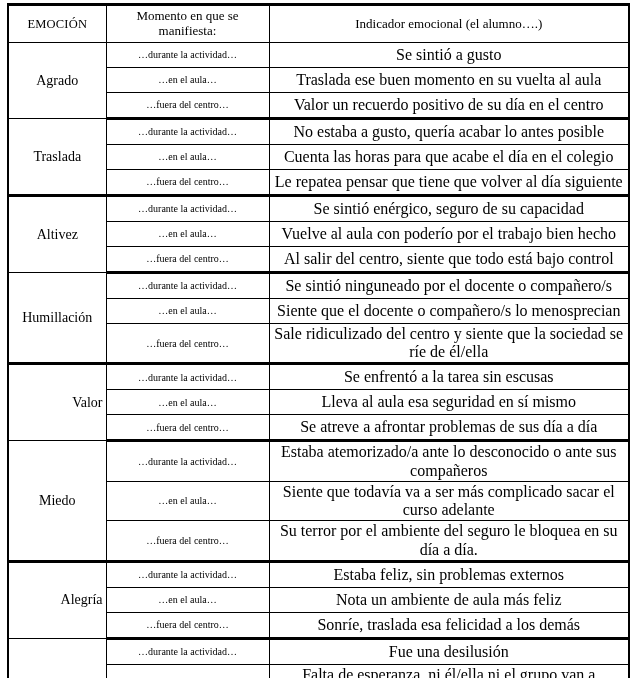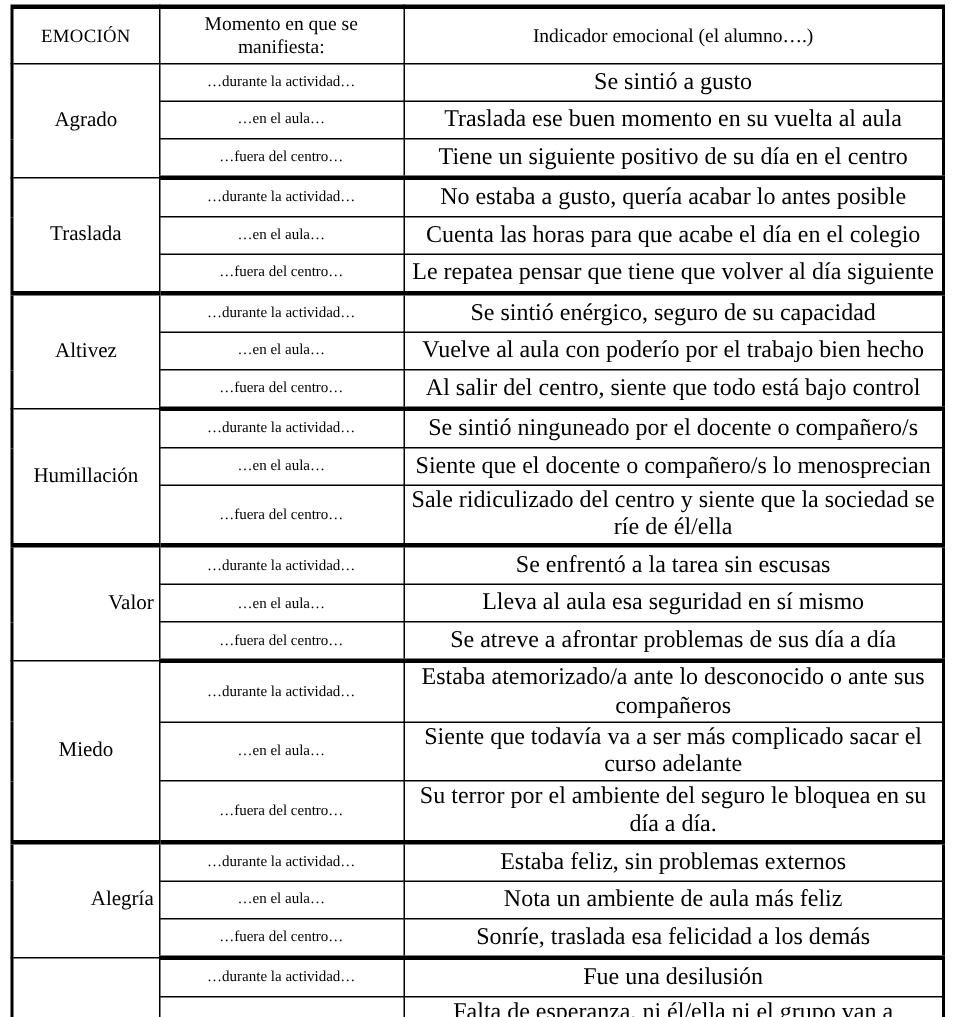--- a/index.html
+++ b/index.html
@@ -110,21 +110,21 @@
           <td class="emotion-label" rowspan="3">Agrado</td>
           <td class="moment-cell">…durante la actividad…</td>
           <td class="indicator-cell">Se sintió a gusto</td>
         </tr>
         <tr>
           <td class="moment-cell">…en el aula…</td>
           <td class="indicator-cell">Traslada ese buen momento en su vuelta al aula</td>
         </tr>
         <tr>
           <td class="moment-cell">…fuera del centro…</td>
-          <td class="indicator-cell">Tiene un siguiente positivo de su día en el centro</td>
+          <td class="indicator-cell">Valor un recuerdo positivo de su día en el centro</td>
         </tr>
         <tr class="sep-minor">
           <td class="emotion-label" rowspan="3">Traslada</td>
           <td class="moment-cell">…durante la actividad…</td>
           <td class="indicator-cell">No estaba a gusto, quería acabar lo antes posible</td>
         </tr>
         <tr>
           <td class="moment-cell">…en el aula…</td>
           <td class="indicator-cell">Cuenta las horas para que acabe el día en el colegio</td>
         </tr>

